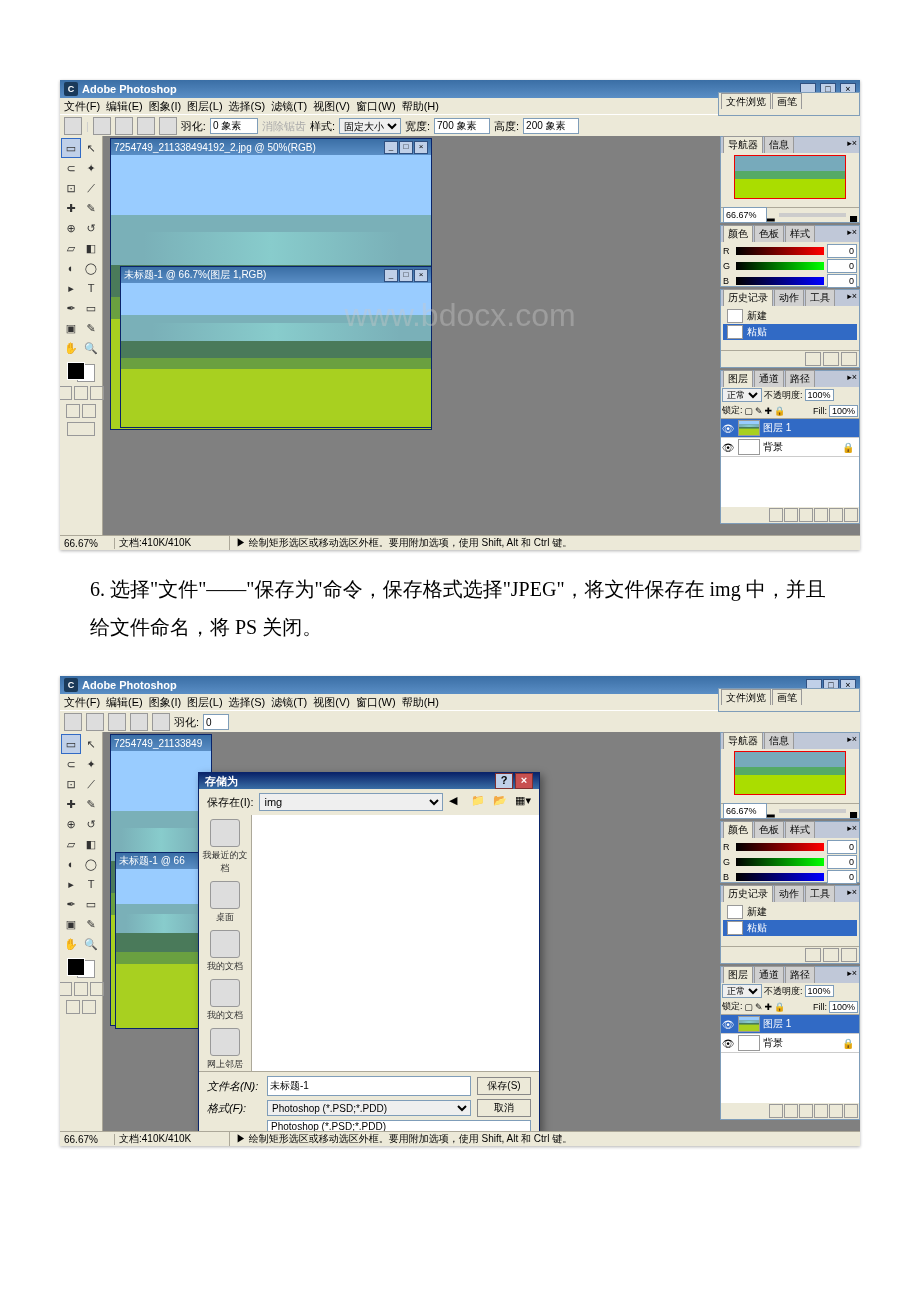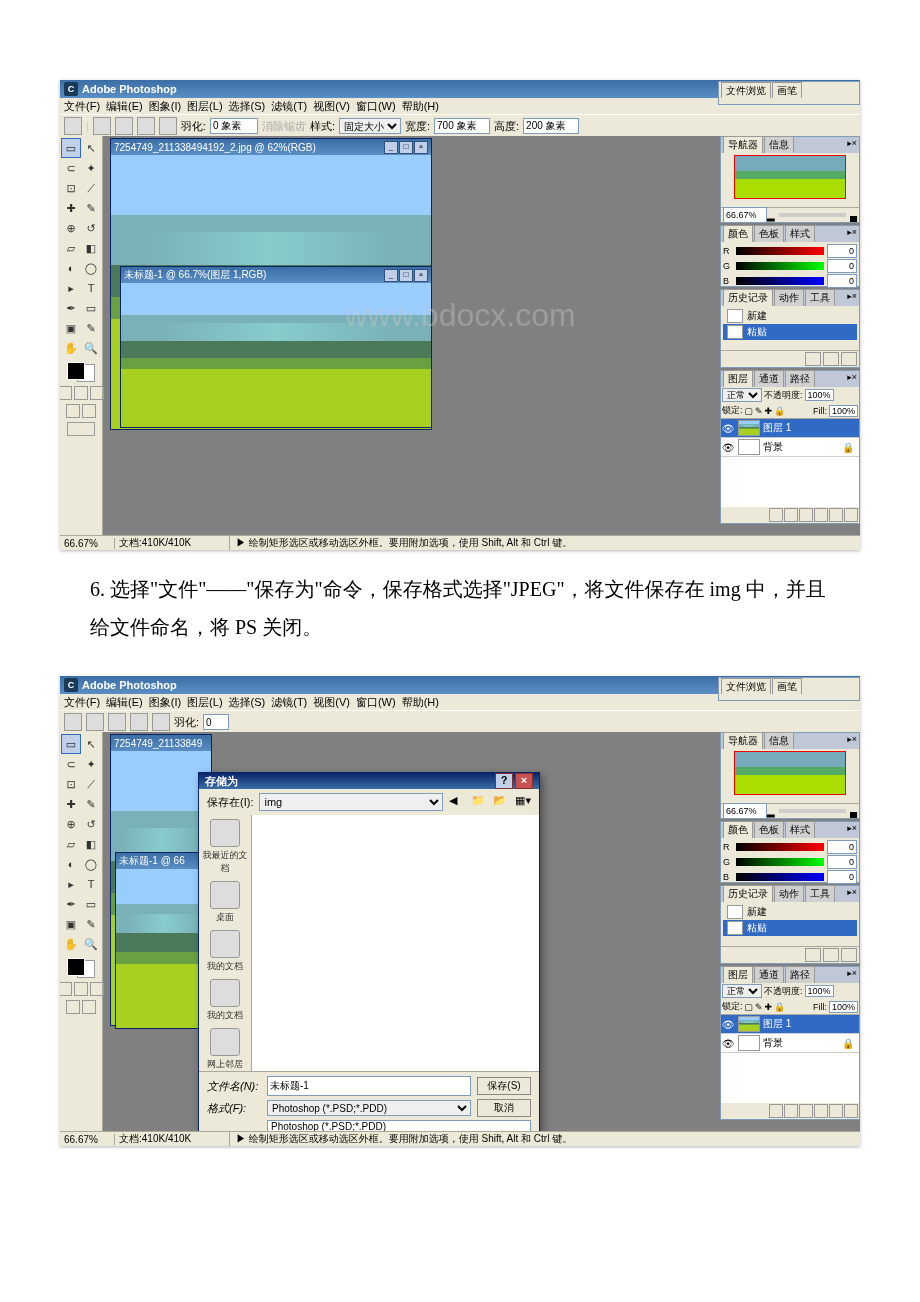--- a/index.html
+++ b/index.html
@@ -70,21 +70,21 @@
 .statusbar{position:absolute;bottom:0;left:0;right:0;height:14px;background:#ece9d8;border-top:1px solid #aca899;display:flex;align-items:center;font-size:10px;padding:0 4px;}
 .statusbar .z{width:50px;border-right:1px solid #aca899;}
 .statusbar .d{width:110px;border-right:1px solid #aca899;padding-left:4px;}
 .statusbar .h{flex:1;padding-left:6px;}
 .taskbar{height:22px;background:linear-gradient(#245edb,#3d95ff);display:flex;align-items:center;font-size:10px;color:#fff;padding:0 2px;}
 .taskbar .start{width:18px;height:18px;background:#2a8a2a;border-radius:3px;margin-right:4px;}
 .taskbar .tbtn{background:#3a7ad0;border:1px solid #2a5aa0;padding:1px 6px;margin-right:2px;height:16px;display:flex;align-items:center;}
 .taskbar .tray{margin-left:auto;display:flex;align-items:center;gap:3px;}
 .taskbar .tray .clock{background:#2a5aa0;padding:1px 4px;}
 
-.topfile{position:absolute;top:1px;right:0;width:140px;height:22px;background:#ece9d8;border:1px solid #7f9db9;}
+.topfile{position:absolute;top:12px;right:0;width:140px;height:22px;background:#ece9d8;border:1px solid #7f9db9;}
 .topfile .tabs{height:16px;display:flex;padding-left:2px;}
 .topfile .tab{background:#ece9d8;border:1px solid #999;border-bottom:none;padding:1px 4px;font-size:10px;margin-right:1px;}
 
 .dialog{position:absolute;left:138px;top:40px;width:340px;height:360px;background:#ece9d8;border:1px solid #0a246a;box-shadow:3px 3px 8px rgba(0,0,0,.4);display:flex;flex-direction:column;font-size:11px;}
 .dialog .dt{height:20px;background:linear-gradient(#0a246a,#3a6ea5);color:#fff;display:flex;align-items:center;padding:0 6px;font-weight:bold;}
 .dialog .dt .t{flex:1;}
 .dialog .dt .cbtn{width:16px;height:14px;background:#c85050;color:#fff;text-align:center;line-height:12px;margin-left:2px;border:1px solid #803030;}
 .dialog .row1{display:flex;align-items:center;padding:4px 8px;gap:6px;}
 .dialog .row1 select{flex:1;height:18px;border:1px solid #7f9db9;font-size:11px;}
 .dialog .row1 .ib{width:16px;height:16px;}
@@ -212,21 +212,21 @@
             <span></span>
             <span></span>
           </div>
       <div class="sm">
             <span style="width:26px"></span>
           </div>
     </div>
 
     <div class="docwin" style="left:50px;top:2px;width:320px;height:290px">
       <div class="dt">
-            <span class="t">7254749_211338494192_2.jpg @ 62%(RGB)</span>
+            <span class="t">7254749_211338494192_2.jpg @ 50%(RGB)</span>
             <span class="b">_</span>
             <span class="b">□</span>
             <span class="b">×</span>
           </div>
       <div class="img landscape"></div>
     </div>
     <div class="docwin" style="left:60px;top:130px;width:310px;height:160px">
       <div class="dt">
             <span class="t">未标题-1 @ 66.7%(图层 1,RGB)</span>
             <span class="b">_</span>

